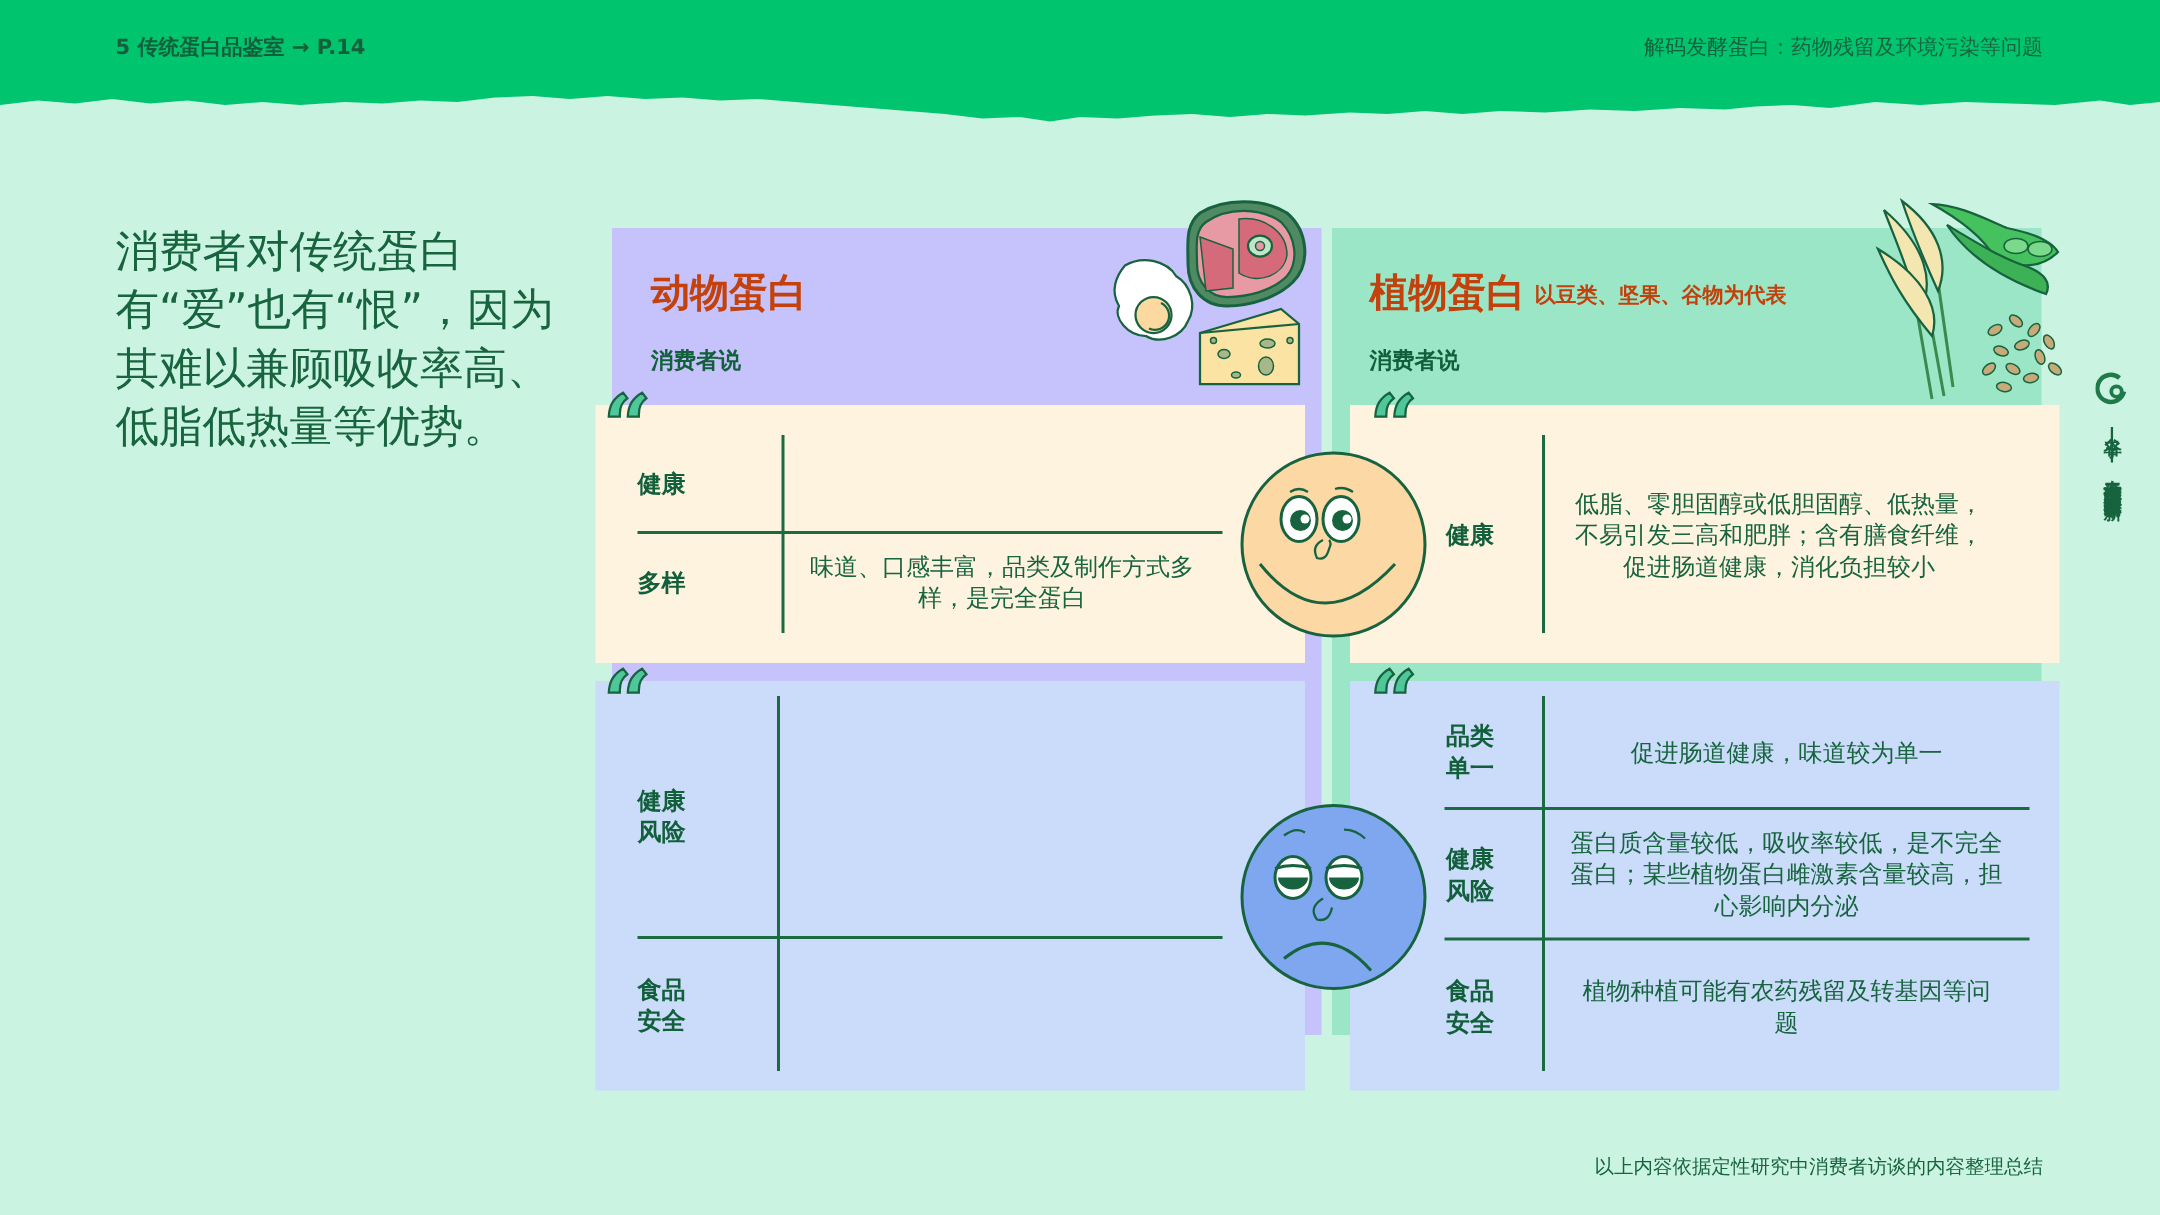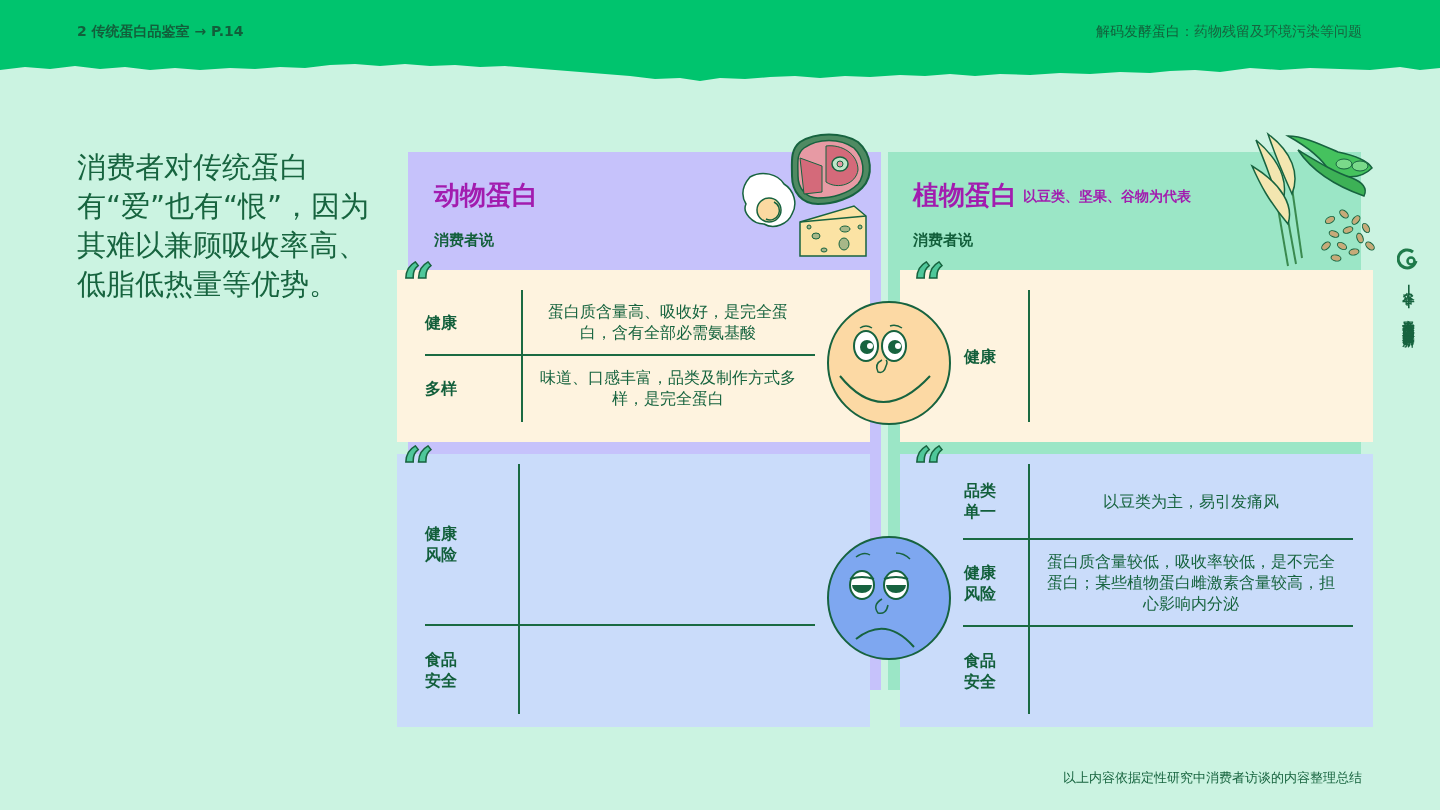--- a/index.html
+++ b/index.html
@@ -11,21 +11,21 @@
   .top-left { position: absolute; left: 77px; top: 23px; font-size: 14px; font-weight: bold; color: #125f3b; }
   .top-right { position: absolute; right: 78px; top: 23px; font-size: 14px; color: #17643f; }
   .top-right b { font-weight: normal; color: #125f3b; }
 
   .headline { position: absolute; left: 77px; top: 148px; width: 300px; font-size: 29px; line-height: 39px; color: #17643f; }
 
   .col-bg { position: absolute; }
   .animal-bg { left: 408px; top: 152px; width: 473px; height: 538px; background: #c6c2fb; }
   .plant-bg { left: 888px; top: 152px; width: 473px; height: 538px; background: #9be6c6; }
 
-  .col-title { position: absolute; font-weight: bold; color: #a21caf; }
+  .col-title { position: absolute; font-weight: bold; color: #c2410c; }
   .title-animal { left: 434px; top: 178px; font-size: 26px; }
   .title-plant { left: 913px; top: 178px; font-size: 26px; }
   .title-plant .sub { font-size: 14px; margin-left: 6px; vertical-align: 3px; }
   .say { position: absolute; font-size: 15px; font-weight: bold; color: #125f3b; }
   .say-animal { left: 434px; top: 231px; }
   .say-plant { left: 913px; top: 231px; }
 
   .card { position: absolute; }
   .card.pos { background: #fef3df; }
   .card.neg { background: #cadcfa; }
@@ -47,21 +47,21 @@
   .side-text { writing-mode: vertical-rl; font-size: 12px; font-weight: bold; color: #17633f; letter-spacing: 1px; margin: 8px auto 0; }
   .footnote { position: absolute; right: 78px; top: 769px; font-size: 13px; color: #17643f; }
 </style>
 </head>
 <body>
 
 <div class="topbar">
   <svg width="1440" height="90" viewBox="0 0 1440 90">
     <path d="M0 0 H1440 V68 L1420 70 L1400 67 L1370 70 L1340 69 L1310 68 L1280 70 L1250 68 L1220 72 L1195 70 L1170 71 L1150 73 L1120 72 L1090 74 L1060 73 L1030 75 L1000 74 L975 76 L950 74 L925 76 L900 75 L870 77 L845 76 L820 78 L795 76 L770 77 L745 79 L720 78 L700 81 L680 78 L655 79 L630 76 L605 74 L580 72 L555 70 L530 68 L505 66 L480 67 L455 65 L430 66 L405 64 L380 66 L355 64 L330 65 L305 68 L280 67 L255 69 L230 68 L200 70 L175 68 L150 70 L125 67 L100 69 L75 66 L50 69 L25 67 L0 70 Z" fill="#00c46e"></path>
   </svg>
-  <div class="top-left">2  传统蛋白品鉴室 → P.14</div>
+  <div class="top-left">5  传统蛋白品鉴室 → P.14</div>
   <div class="top-right"><b>解码发酵蛋白</b><span>：药物残留及环境污染等问题</span></div>
 </div>
 
 <div class="headline">消费者对传统蛋白有“爱”也有“恨”，因为其难以兼顾吸收率高、低脂低热量等优势。</div>
 
 <div class="col-bg animal-bg"></div>
 <div class="col-bg plant-bg"></div>
 
 <div class="col-title title-animal">动物蛋白</div>
 <div class="say say-animal">消费者说</div>
@@ -116,21 +116,20 @@
     <ellipse cx="122" cy="118" rx="5" ry="3" transform="rotate(40 122 118)"></ellipse>
     <ellipse cx="88" cy="130" rx="5" ry="3" transform="rotate(10 88 130)"></ellipse>
   </g>
 </svg>
 
 <div class="card pos c-a-pos">
   <div class="vline" style="left:124px;top:20px;height:132px"></div>
   <div class="hline" style="left:28px;top:84px;width:390px"></div>
   <div class="row" style="left:28px;top:20px;width:390px;height:64px">
     <div class="label" style="width:96px">健康</div>
-    <div class="text" style="width:294px;padding:0 18px">蛋白质含量高、吸收好，是完全蛋白，含有全部必需氨基酸</div>
   </div>
   <div class="row" style="left:28px;top:86px;width:390px;height:64px">
     <div class="label" style="width:96px">多样</div>
     <div class="text" style="width:294px;padding:0 14px">味道、口感丰富，品类及制作方式多样，是完全蛋白</div>
   </div>
 </div>
 <div class="quote" style="left:402px;top:256px">“</div>
 
 <div class="card neg c-a-neg">
   <div class="vline" style="left:121px;top:10px;height:250px"></div>
@@ -143,41 +142,43 @@
     <div class="label" style="width:94px;white-space:pre-line">食品
 安全</div>
   </div>
 </div>
 <div class="quote" style="left:402px;top:440px">“</div>
 
 <div class="card pos c-p-pos">
   <div class="vline" style="left:128px;top:20px;height:132px"></div>
   <div class="row" style="left:64px;top:20px;width:410px;height:132px">
     <div class="label" style="width:64px">健康</div>
+    <div class="text" style="width:316px;padding:0 16px">低脂、零胆固醇或低胆固醇、低热量，不易引发三高和肥胖；含有膳食纤维，促进肠道健康，消化负担较小</div>
   </div>
 </div>
 <div class="quote" style="left:913px;top:256px">“</div>
 
 <div class="card neg c-p-neg">
   <div class="vline" style="left:128px;top:10px;height:250px"></div>
   <div class="hline" style="left:63px;top:84px;width:390px"></div>
   <div class="hline" style="left:63px;top:171px;width:390px"></div>
   <div class="row" style="left:64px;top:10px;width:390px;height:74px">
     <div class="label" style="width:64px;white-space:pre-line">品类
 单一</div>
-    <div class="text" style="width:326px;padding:0 16px">以豆类为主，易引发痛风</div>
+    <div class="text" style="width:326px;padding:0 16px">促进肠道健康，味道较为单一</div>
   </div>
   <div class="row" style="left:64px;top:86px;width:390px;height:85px">
     <div class="label" style="width:64px;white-space:pre-line">健康
 风险</div>
     <div class="text" style="width:326px;padding:0 16px">蛋白质含量较低，吸收率较低，是不完全蛋白；某些植物蛋白雌激素含量较高，担心影响内分泌</div>
   </div>
   <div class="row" style="left:64px;top:173px;width:390px;height:87px">
     <div class="label" style="width:64px;white-space:pre-line">食品
 安全</div>
+    <div class="text" style="width:326px;padding:0 22px">植物种植可能有农药残留及转基因等问题</div>
   </div>
 </div>
 <div class="quote" style="left:913px;top:440px">“</div>
 
 <svg class="face" style="left:826px;top:300px" width="126" height="126" viewBox="0 0 126 126">
   <circle cx="63" cy="63" r="61" fill="#fcd9a4" stroke="#17633f" stroke-width="2"></circle>
   <ellipse cx="40" cy="46" rx="12" ry="15" fill="#fff" stroke="#17633f" stroke-width="2"></ellipse>
   <ellipse cx="68" cy="46" rx="12" ry="15" fill="#fff" stroke="#17633f" stroke-width="2"></ellipse>
   <circle cx="41" cy="47" r="7" fill="#17633f"></circle>
   <circle cx="69" cy="47" r="7" fill="#17633f"></circle>

